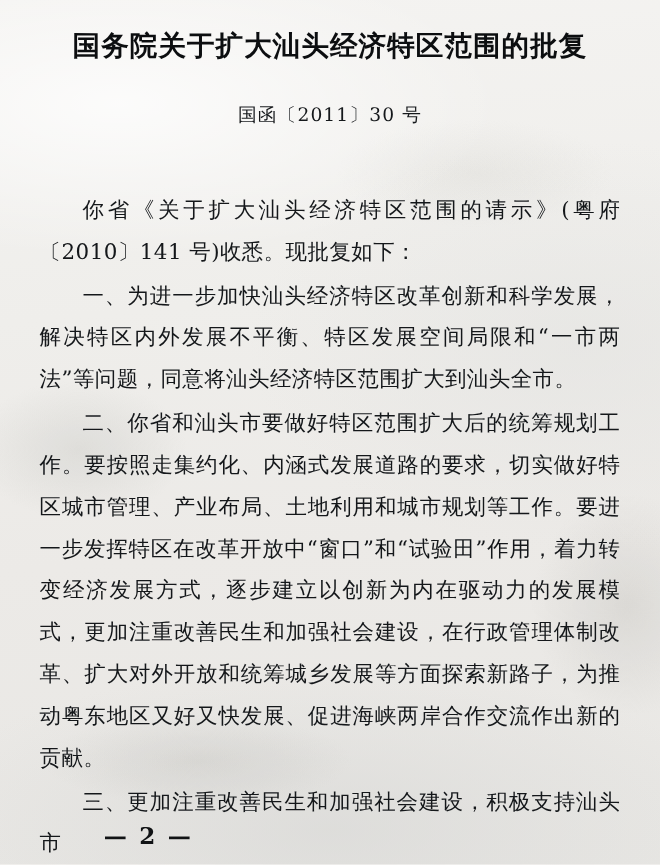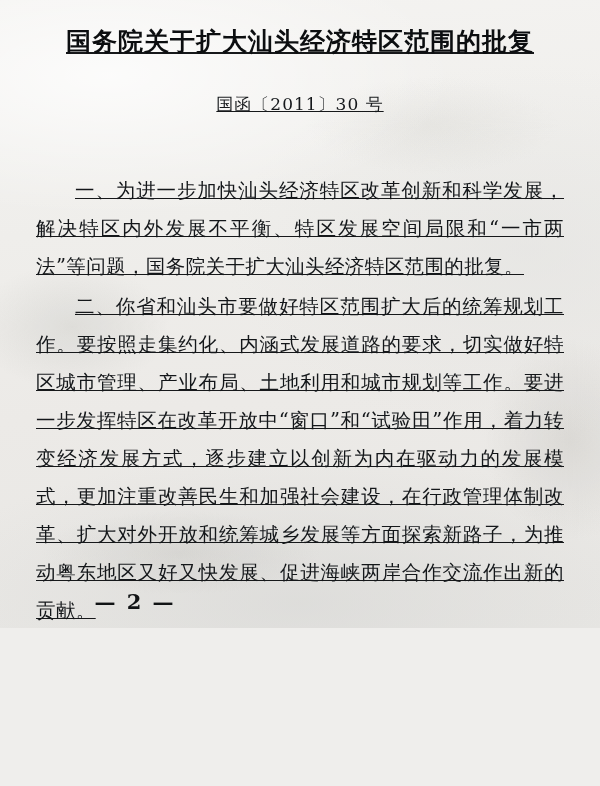--- a/index.html
+++ b/index.html
@@ -9,31 +9,30 @@
   body {
     width: 600px;
     height: 786px;
     background: #efeeec;
     font-family: "DejaVu Serif", serif;
     overflow: hidden;
   }
   #page {
     position: relative;
     width: 600px;
-    height: 628px;
+    height: 786px;
     box-sizing: border-box;
     
     background:
       radial-gradient(ellipse 500px 200px at 18% 12%, rgba(255,255,255,0.75) 0%, rgba(255,255,255,0) 70%),
       radial-gradient(ellipse 420px 260px at 88% 40%, rgba(226,226,224,0.55) 0%, rgba(226,226,224,0) 72%),
       radial-gradient(ellipse 520px 200px at 50% 96%, rgba(214,214,212,0.6) 0%, rgba(214,214,212,0) 75%),
       linear-gradient(175deg, #f4f3f1 0%, #efeeeb 35%, #eceae7 62%, #e8e7e4 100%);
     color: #16181a;
     overflow: hidden;
-    text-decoration: underline;
   }
   
   #page::before {
     content: "";
     position: absolute;
     inset: 0;
     pointer-events: none;
     background:
       radial-gradient(ellipse 140px 90px at 12% 52%, rgba(208,210,208,0.35), rgba(208,210,208,0) 70%),
       radial-gradient(ellipse 180px 70px at 72% 20%, rgba(238,238,236,0.5), rgba(238,238,236,0) 70%),
@@ -106,22 +105,23 @@
 <div id="page">
   <div id="content">
 
     <h1 class="doc-title">国务院关于扩大汕头经济特区范围的批复</h1>
 
     <p class="doc-number">国函〔2011〕30 号</p>
 
     <div class="body-block">
 
 
+      <p class="para indent">你省《关于扩大汕头经济特区范围的请示》(粤府〔2010〕141 号)收悉。现批复如下：</p>
 
-      <p class="para indent">一、为进一步加快汕头经济特区改革创新和科学发展，解决特区内外发展不平衡、特区发展空间局限和“一市两法”等问题，国务院关于扩大汕头经济特区范围的批复。</p>
+      <p class="para indent">一、为进一步加快汕头经济特区改革创新和科学发展，解决特区内外发展不平衡、特区发展空间局限和“一市两法”等问题，同意将汕头经济特区范围扩大到汕头全市。</p>
 
       <p class="para indent">二、你省和汕头市要做好特区范围扩大后的统筹规划工作。要按照走集约化、内涵式发展道路的要求，切实做好特区城市管理、产业布局、土地利用和城市规划等工作。要进一步发挥特区在改革开放中“窗口”和“试验田”作用，着力转变经济发展方式，逐步建立以创新为内在驱动力的发展模式，更加注重改善民生和加强社会建设，在行政管理体制改革、扩大对外开放和统筹城乡发展等方面探索新路子，为推动粤东地区又好又快发展、促进海峡两岸合作交流作出新的贡献。</p>
 
       <p class="para indent">三、更加注重改善民生和加强社会建设，积极支持汕头市</p>
 
     </div>
   </div>
 
   <div class="page-number">
     <span>— 2 —</span>

